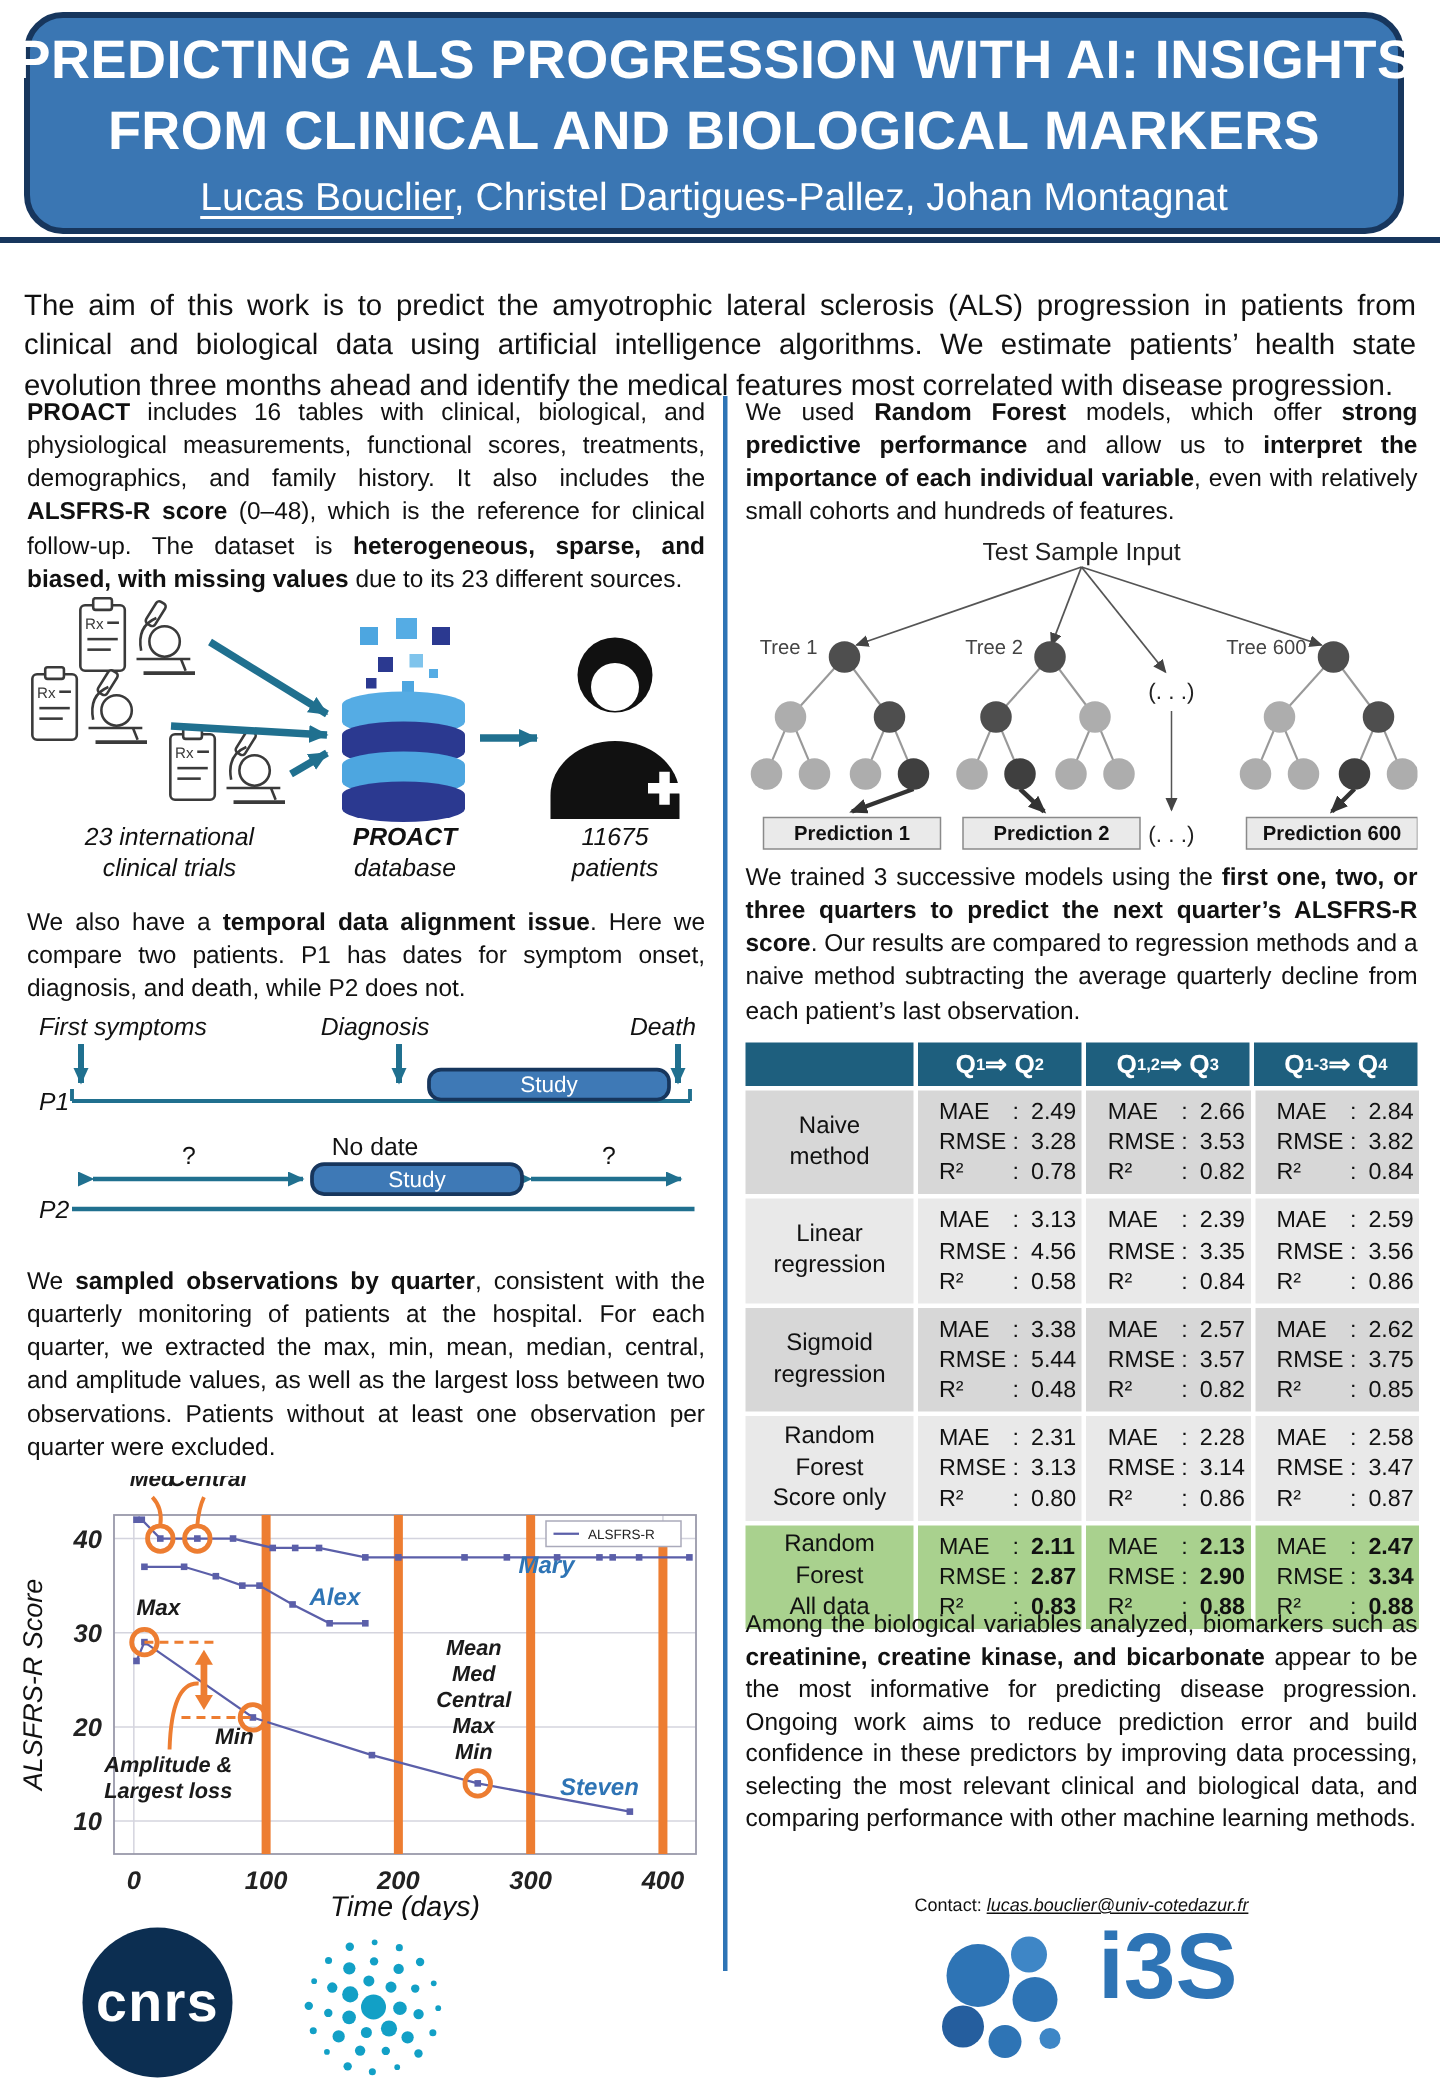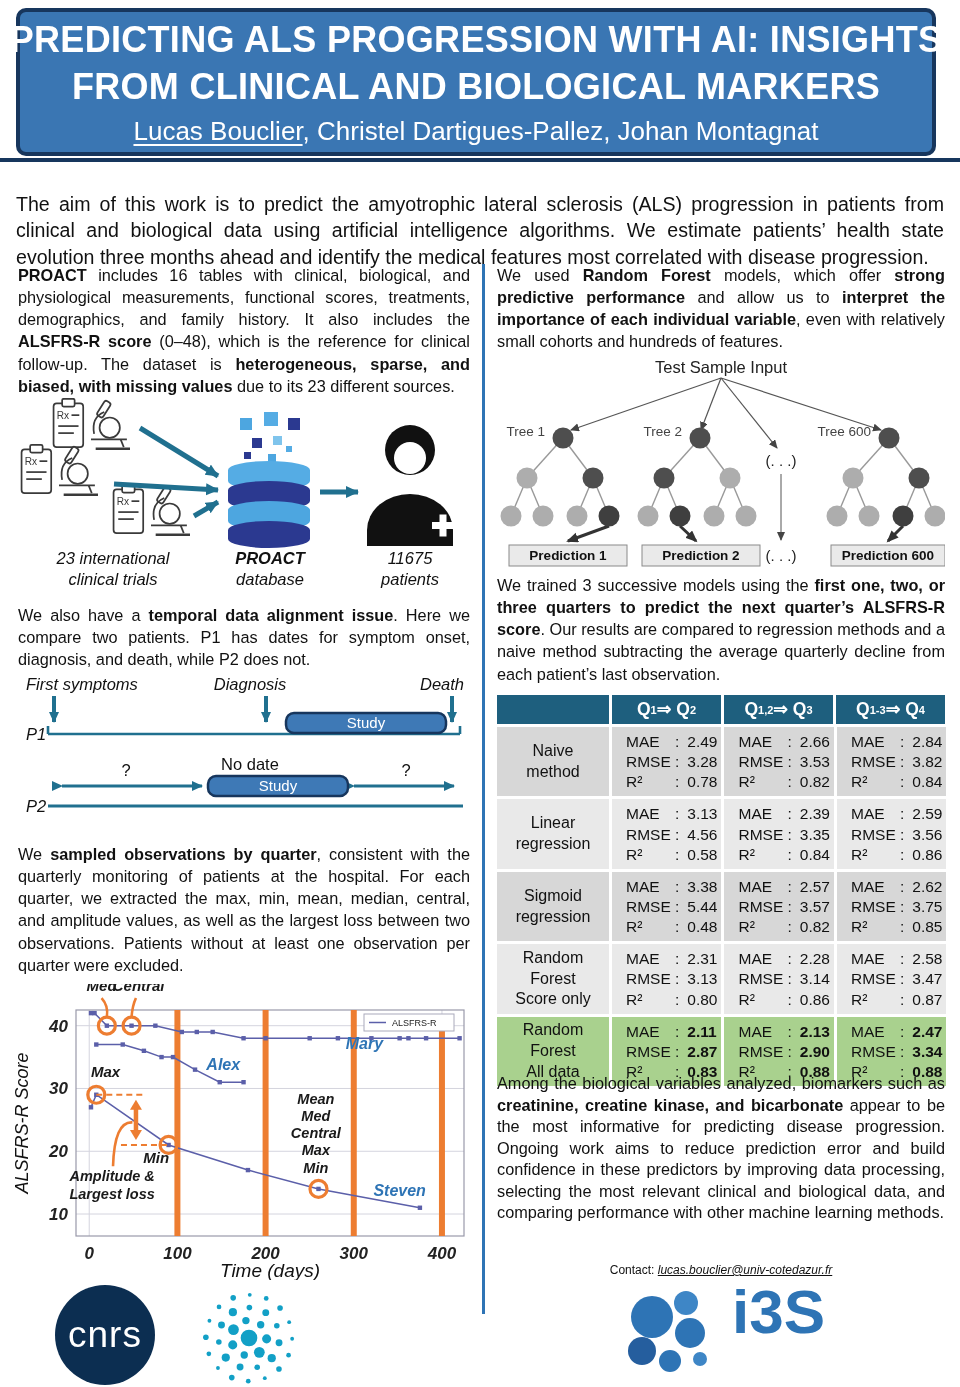--- a/index.html
+++ b/index.html
@@ -1,21 +1,21 @@
 <!DOCTYPE html>
 <html><head>
 <meta charset="utf-8">
 <style>
   html,body{margin:0;padding:0}
   body{width:960px;height:1387px;position:relative;background:#fff;color:#111;
        font-family:"Liberation Sans",sans-serif;overflow:hidden}
   .abs{position:absolute}
   
   #banner{left:16px;top:8px;width:920px;height:148px;background:#3A76B3;border:4px solid #17365D;
-          border-radius:10px;display:flex;flex-direction:column;align-items:center;justify-content:center;
+          border-radius:26px;display:flex;flex-direction:column;align-items:center;justify-content:center;
           box-sizing:border-box}
   .title-line{color:#fff;font-weight:700;font-size:36px;line-height:1.3;letter-spacing:.3px;text-align:center;white-space:nowrap}
   .authors{color:#fff;font-size:26px;margin-top:5px;white-space:nowrap}
   .u{text-decoration:underline;text-underline-offset:4px}
   #rule{left:0;top:158px;width:960px;height:4px;background:#17365D}
   #intro{left:16px;top:171px;width:928px;font-size:19.6px;line-height:1.37;text-align:justify}
   #divider{left:482px;top:264px;width:3px;height:1050px;background:#2E74B5}
   
   .para{font-size:16.3px;line-height:1.36;text-align:justify;margin:0}
   .b{font-weight:700}
@@ -42,21 +42,21 @@
   .mline{display:flex}
   .ml{width:49px}
   .mc{margin-right:8px}
   .boldvals .mv{font-weight:700}
   
   #contact{left:497px;top:1263px;width:448px;text-align:center;font-size:12px}
   .email{font-style:italic;text-decoration:underline}
   
   #cnrs-logo{left:55px;top:1285px;width:100px;height:100px;border-radius:50%;background:#0C2E51;
              color:#fff;display:flex;align-items:center;justify-content:center;
-             font-size:37px;font-weight:400;letter-spacing:1px}
+             font-size:37px;font-weight:700;letter-spacing:1px}
   #uca-logo{left:198px;top:1287px;display:flex;align-items:center;gap:8px}
   .uca-l1{font-size:33px;color:#3B3B3A;letter-spacing:3px;line-height:1.15}
   .uca-l2{font-size:35px;color:#10A3C7;font-weight:700;letter-spacing:.5px;line-height:1.1}
   #i3s-logo{left:612px;top:1283px;display:flex;align-items:flex-start;gap:2px}
   .i3s-big{font-size:62px;font-weight:800;color:#2E74B5;line-height:.95}
   .i3s-sub{font-size:26px;color:#173A64;margin-top:6px}
 </style>
 </head>
 <body>
 

